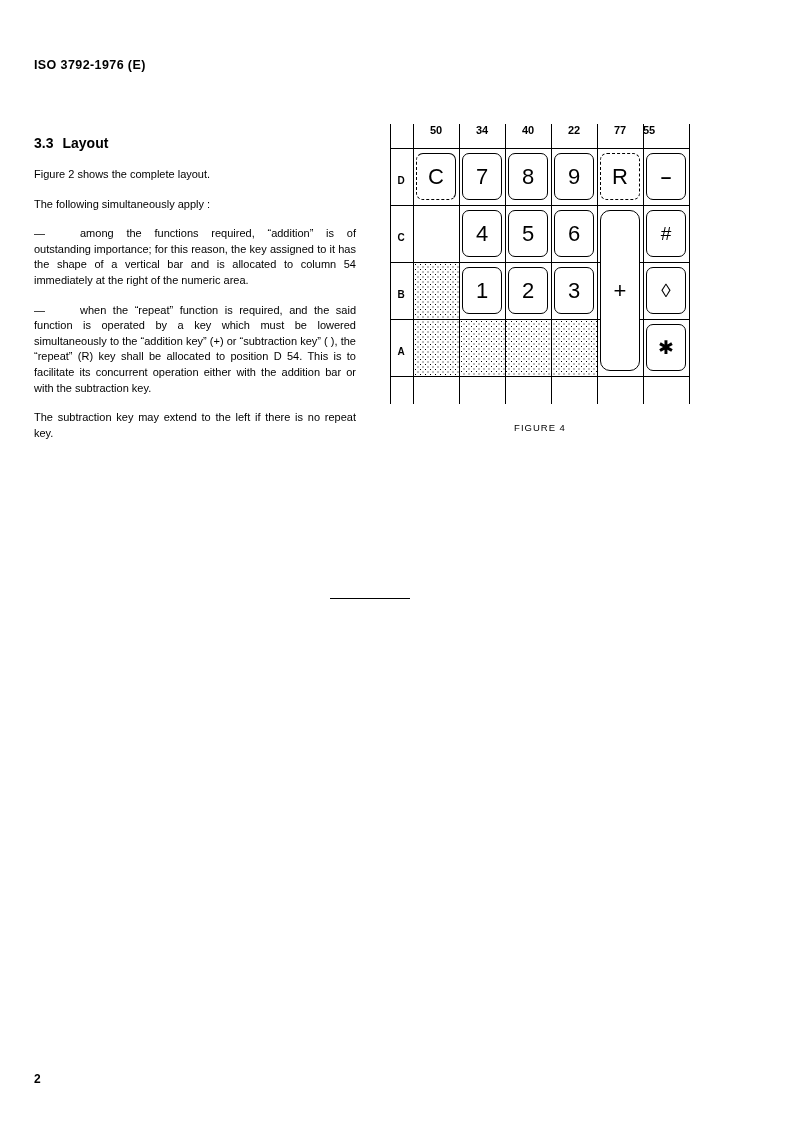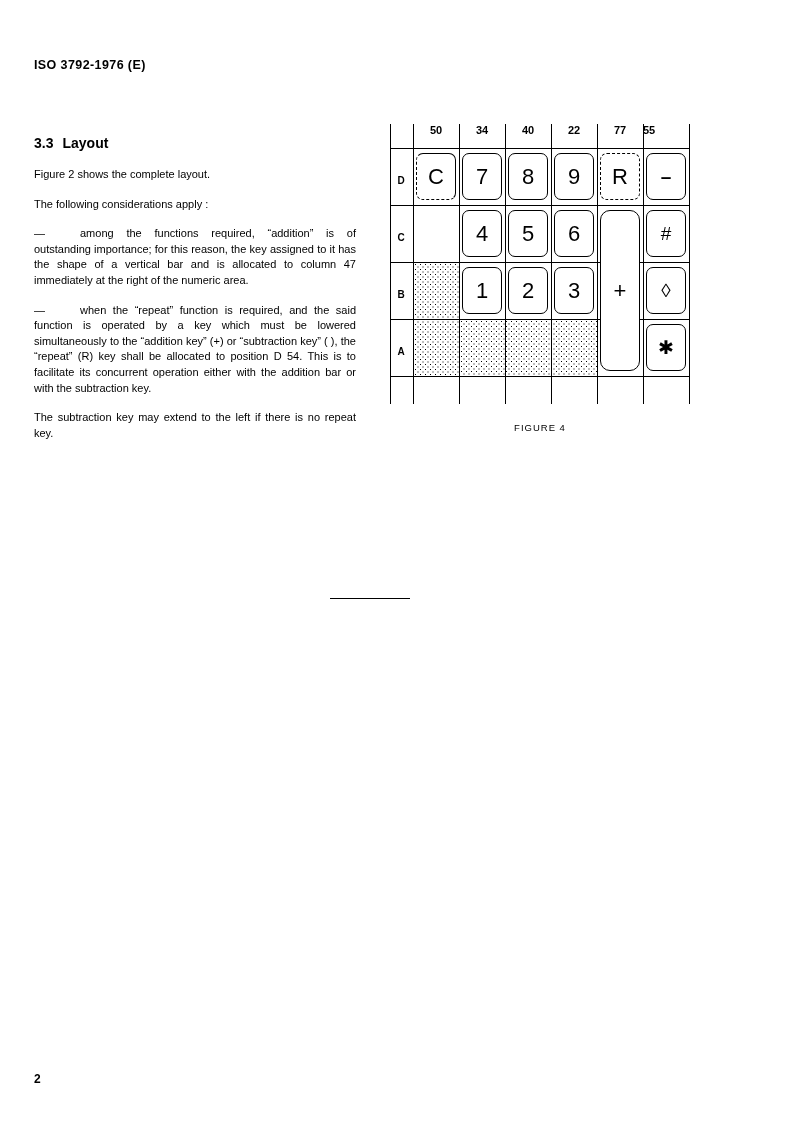--- a/index.html
+++ b/index.html
@@ -167,23 +167,23 @@
 <div id="doc-header">ISO 3792-1976 (E)</div>
 
 <div id="text-column">
 
   <div id="section-heading">
     <span class="num">3.3</span><span>Layout</span>
   </div>
 
   <p class="para">Figure 2 shows the complete layout.</p>
 
-  <p class="para">The following considerations apply :</p>
-
-  <p class="para dash"><span class="dash-mark">—</span><span class="lead-gap"></span><span>among the functions required, “addition” is of outstanding importance; for this reason, the key assigned to it has the shape of a vertical bar and is allocated to column 47 immediately at the right of the numeric area.</span></p>
+  <p class="para">The following simultaneously apply :</p>
+
+  <p class="para dash"><span class="dash-mark">—</span><span class="lead-gap"></span><span>among the functions required, “addition” is of outstanding importance; for this reason, the key assigned to it has the shape of a vertical bar and is allocated to column 54 immediately at the right of the numeric area.</span></p>
 
   <p class="para dash"><span class="dash-mark">—</span><span class="lead-gap"></span><span>when the “repeat” function is required, and the said function is operated by a key which must be lowered simultaneously to the “addition key” (+) or “subtraction key” ( ), the “repeat” (R) key shall be allocated to position D 54. This is to facilitate its concurrent operation either with the addition bar or with the subtraction key.</span></p>
 
   <p class="para last">The subtraction key may extend to the left if there is no repeat key.</p>
 </div>
 
 <div id="figure-block">
   <div id="keyboard-grid">
 
     <div id="shade-region" style="left:23px; top:138px; width:46px; height:114px;"></div>

